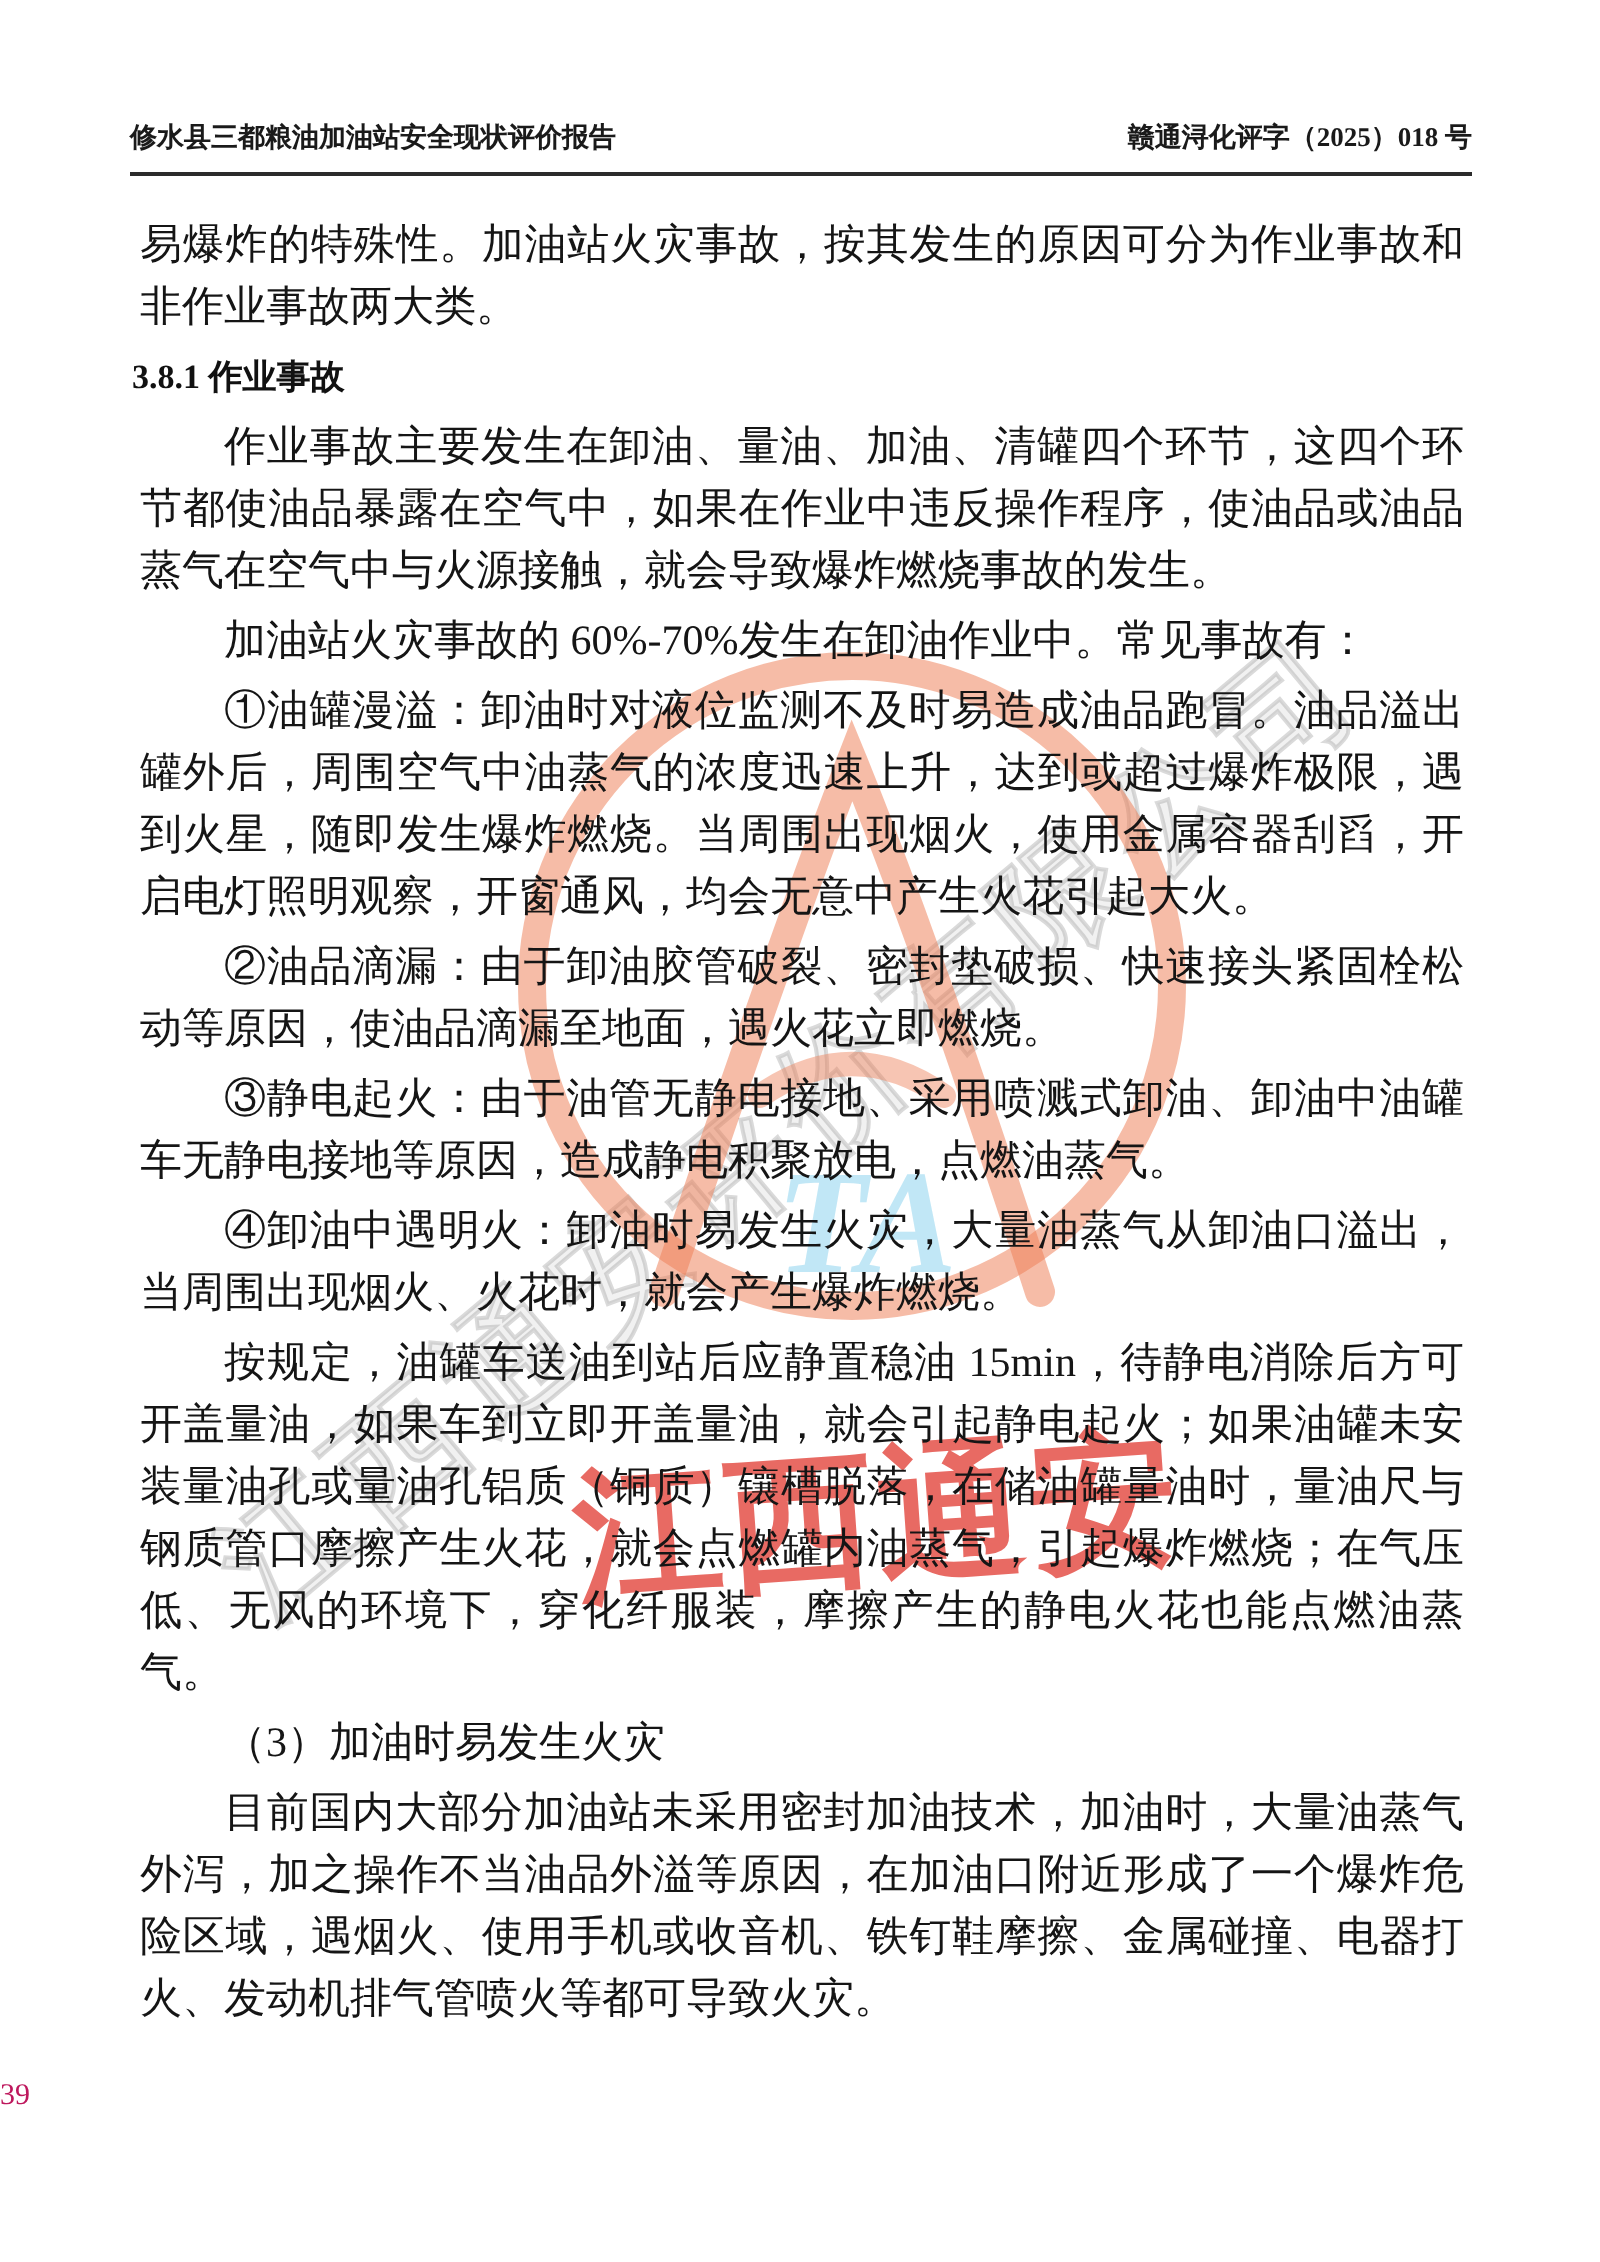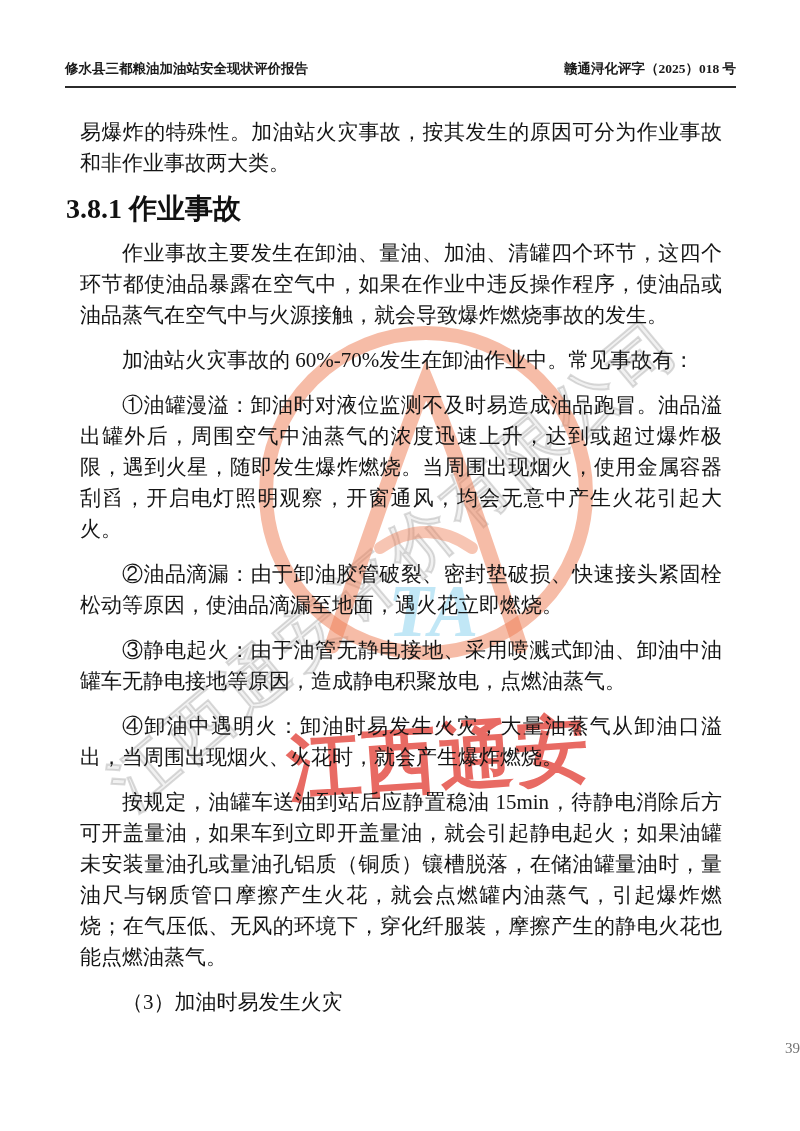--- a/index.html
+++ b/index.html
@@ -56,36 +56,36 @@
   .content {
     position:absolute; z-index:1;
     left:66px; top:92px;
     width:670px;
     padding-top:11px;
     font-size:21px;
     line-height:31px;
     text-align:justify;
     text-justify:inter-ideograph;
   }
-  .content p { margin:14px; text-indent:42px; }
+  .content p { margin:4px; text-indent:42px; }
   .content p.no-indent { text-indent:0; }
   .section-heading {
     margin:0;
-    font-size:28px;
+    font-size:17px;
     font-weight:700;
     line-height:31px;
     color:#111;
   }
 
   .footer {
     position:absolute; z-index:1;
     left:0; top:1040px; width:100%;
-    text-align:right;
+    text-align:left;
     font-size:15px;
-    color:#737373;
+    color:#be185d;
   }
 </style>
 </head>
 <body>
 
 <div class="page">
 
   <div class="wm-layer">
     <div class="wm-diagonal">江西通安评价有限公司</div>
 
@@ -110,17 +110,18 @@
     <h2 class="section-heading">3.8.1 作业事故</h2>
 
     <p>作业事故主要发生在卸油、量油、加油、清罐四个环节，这四个环节都使油品暴露在空气中，如果在作业中违反操作程序，使油品或油品蒸气在空气中与火源接触，就会导致爆炸燃烧事故的发生。</p>
     <p>加油站火灾事故的 60%-70%发生在卸油作业中。常见事故有：</p>
     <p>①油罐漫溢：卸油时对液位监测不及时易造成油品跑冒。油品溢出罐外后，周围空气中油蒸气的浓度迅速上升，达到或超过爆炸极限，遇到火星，随即发生爆炸燃烧。当周围出现烟火，使用金属容器刮舀，开启电灯照明观察，开窗通风，均会无意中产生火花引起大火。</p>
     <p>②油品滴漏：由于卸油胶管破裂、密封垫破损、快速接头紧固栓松动等原因，使油品滴漏至地面，遇火花立即燃烧。</p>
     <p>③静电起火：由于油管无静电接地、采用喷溅式卸油、卸油中油罐车无静电接地等原因，造成静电积聚放电，点燃油蒸气。</p>
     <p>④卸油中遇明火：卸油时易发生火灾，大量油蒸气从卸油口溢出，当周围出现烟火、火花时，就会产生爆炸燃烧。</p>
     <p>按规定，油罐车送油到站后应静置稳油 15min，待静电消除后方可开盖量油，如果车到立即开盖量油，就会引起静电起火；如果油罐未安装量油孔或量油孔铝质（铜质）镶槽脱落，在储油罐量油时，量油尺与钢质管口摩擦产生火花，就会点燃罐内油蒸气，引起爆炸燃烧；在气压低、无风的环境下，穿化纤服装，摩擦产生的静电火花也能点燃油蒸气。</p>
     <p>（3）加油时易发生火灾</p>
+    <p>目前国内大部分加油站未采用密封加油技术，加油时，大量油蒸气外泻，加之操作不当油品外溢等原因，在加油口附近形成了一个爆炸危险区域，遇烟火、使用手机或收音机、铁钉鞋摩擦、金属碰撞、电器打火、发动机排气管喷火等都可导致火灾。</p>
   </div>
 
   <div class="footer">39</div>
 
 </div>
 
 </body></html>

